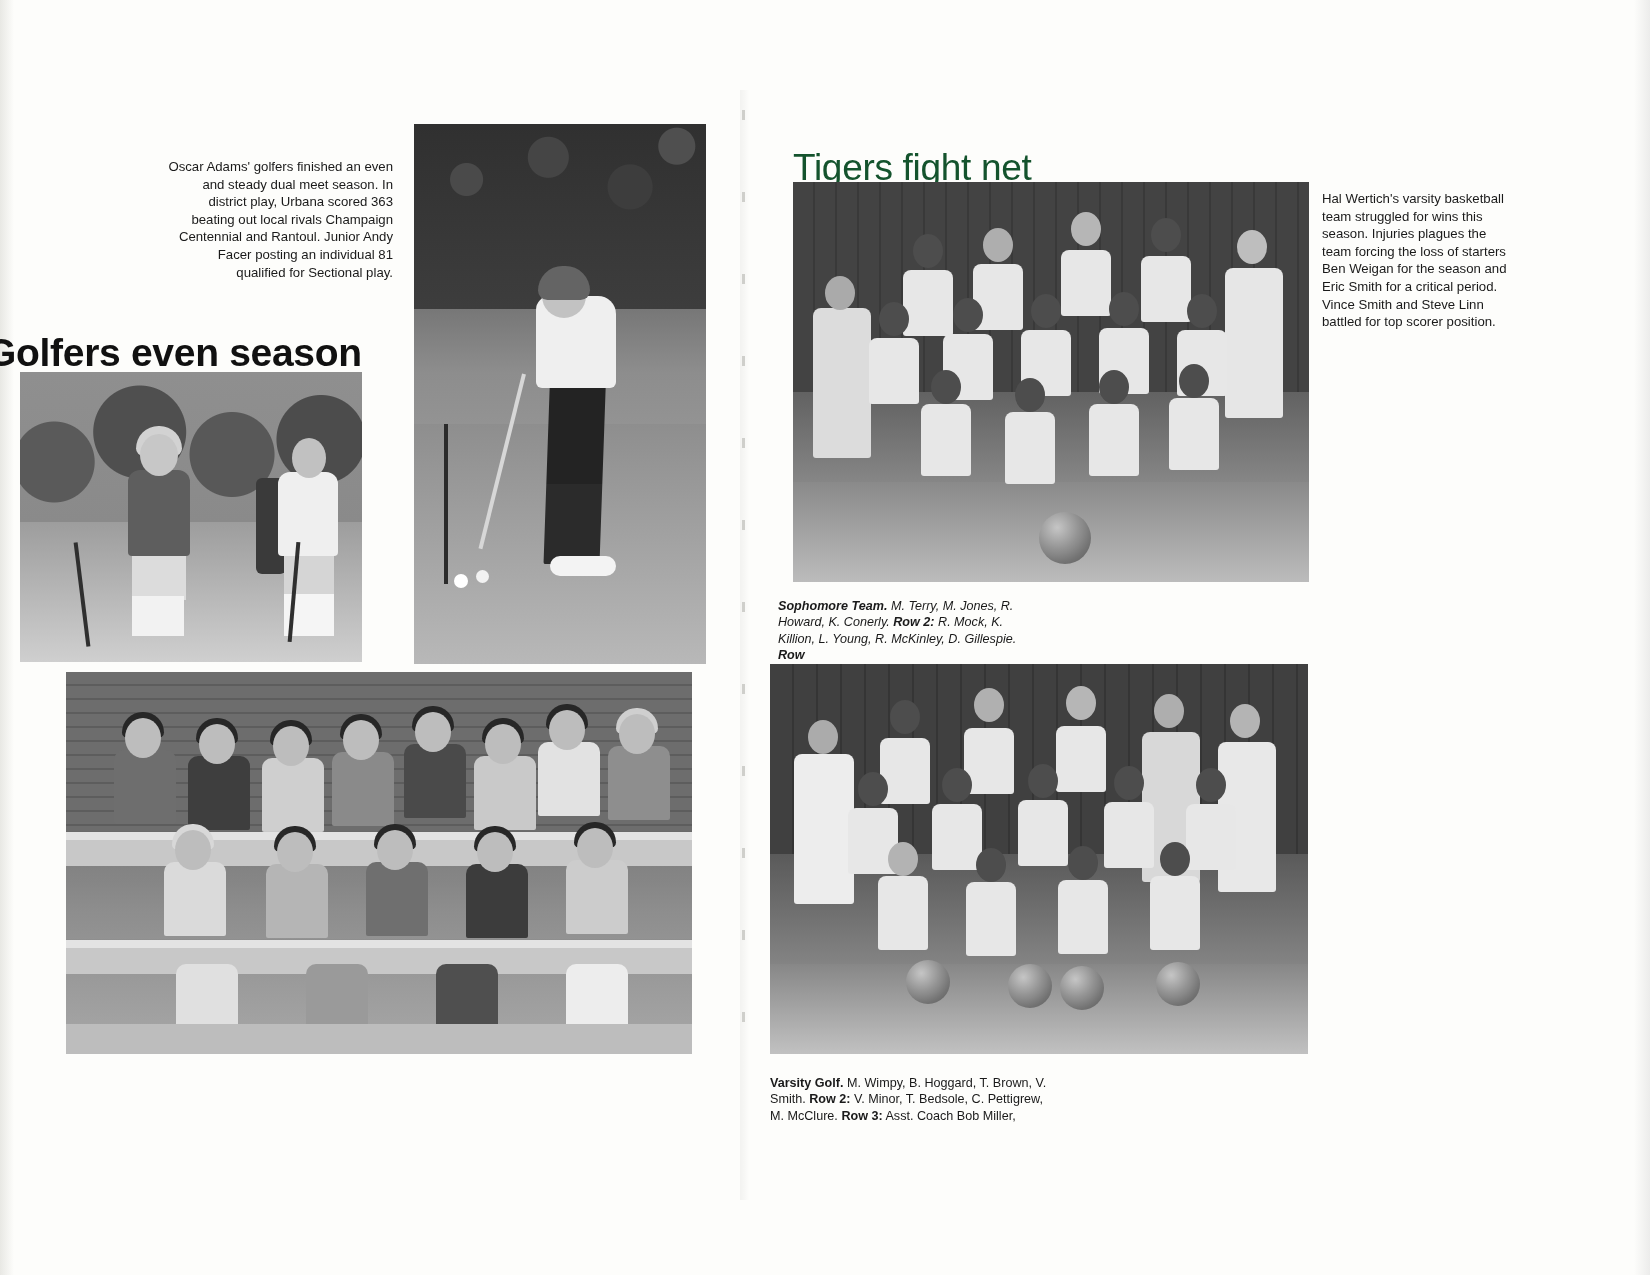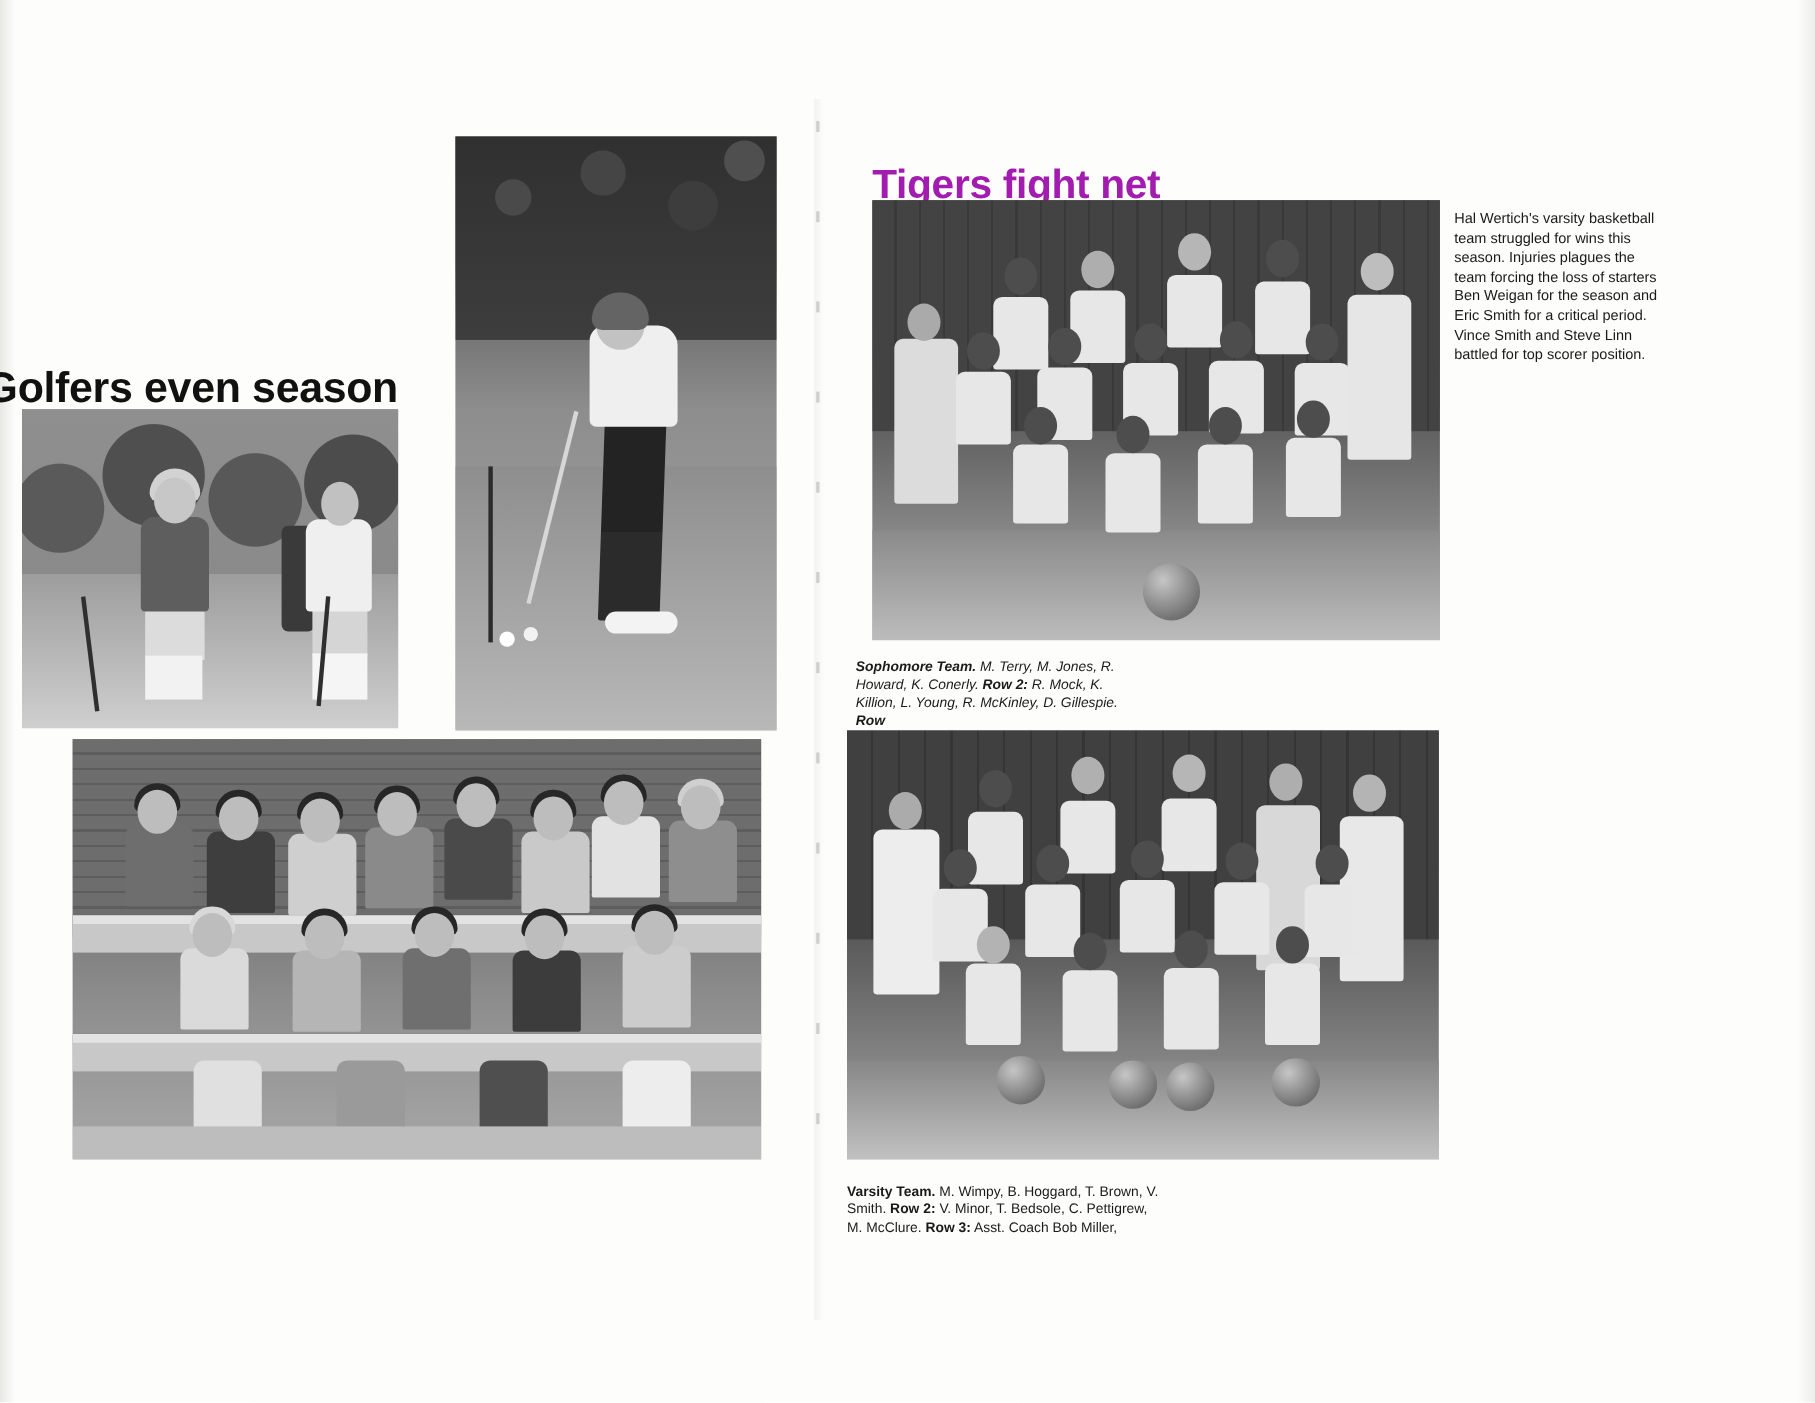--- a/index.html
+++ b/index.html
@@ -68,23 +68,23 @@
     font-weight: bold;
     letter-spacing: -0.3px;
     color: #111;
     font-family: "Liberation Sans", sans-serif;
   }
   .head-tigers {
     position: absolute;
     left: 793px;
     top: 122px;
     font-size: 37px;
-    font-weight: bold;
+    font-weight: normal;
     letter-spacing: -0.3px;
-    color: #a21caf;
+    color: #14532d;
   }
 
   
   .blurb {
     position: absolute;
     font-size: 13.2px;
     line-height: 17.6px;
     color: #1a1a1a;
   }
   .blurb-golf {
@@ -334,20 +334,21 @@
       <i></i>
       <i></i>
       <i></i>
       <i></i>
       <i></i>
       <i></i>
       <i></i>
       <i></i>
   </div>
 
+  <div class="blurb blurb-golf">Oscar Adams' golfers finished an even and steady dual meet season. In district play, Urbana scored 363 beating out local rivals Champaign Centennial and Rantoul. Junior Andy Facer posting an individual 81 qualified for Sectional play.</div>
 
   <h1 class="head-golf">Golfers even season</h1>
 
   <div class="photo" id="photo-golf-putting">
     <div class="hedge"></div>
     <div class="grass"></div>
     <div class="flagpole"></div>
     <div class="club"></div>
     <div class="golfer-body"></div>
     <div class="golfer-shirt"></div>
@@ -589,16 +590,16 @@
       <div class="h" style="left:10px; top:0;"></div>
     </div>
 
     <div class="bb-ball" style="left:136px; top:296px;"></div>
     <div class="bb-ball" style="left:238px; top:300px;"></div>
     <div class="bb-ball" style="left:290px; top:302px;"></div>
     <div class="bb-ball" style="left:386px; top:298px;"></div>
   </div>
 
   <div class="caption cap-vars-c1">
-    <b>Varsity Team.</b><span> M. Wimpy, B. Hoggard, T. Brown, V. Smith. </span><b>Row 2:</b><span> V. Minor, T. Bedsole, C. Pettigrew, M. McClure. </span><b>Row 3:</b><span> Asst. Coach Bob Miller,</span>
+    <b>Varsity Golf.</b><span> M. Wimpy, B. Hoggard, T. Brown, V. Smith. </span><b>Row 2:</b><span> V. Minor, T. Bedsole, C. Pettigrew, M. McClure. </span><b>Row 3:</b><span> Asst. Coach Bob Miller,</span>
   </div>
 
 </div>
 
 </body></html>

